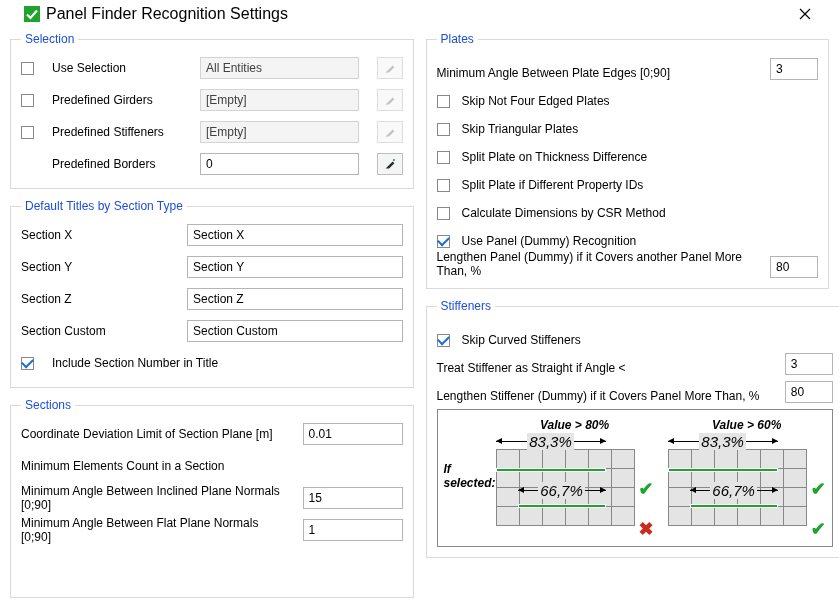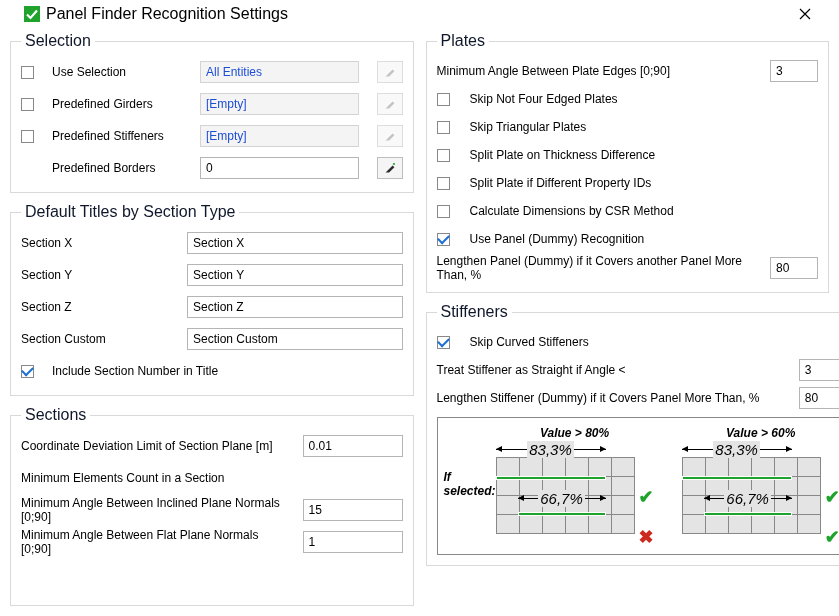--- a/index.html
+++ b/index.html
@@ -39,22 +39,22 @@
     gap: 12px;
   }
   .col { flex: 1; min-width: 0; }
   fieldset {
     border: 1px solid #d9d9d9;
     margin: 0 0 10px 0;
     padding: 8px 10px 10px 10px;
   }
   legend {
     padding: 0 4px;
-    color: #0f172a;
-    font-size: 16px;
+    color: #1d4ed8;
+    font-size: 12px;
   }
   .row {
     display: flex;
     align-items: center;
     min-height: 28px;
     gap: 18px;
   }
   .row + .row { margin-top: 4px; }
   .chk {
     width: 13px; height: 13px;
@@ -76,51 +76,51 @@
     border: 1px solid #b5b5b5;
     background: #fff;
     height: 22px;
     padding: 0 5px;
     display: flex;
     align-items: center;
     font-size: 12px;
   }
   .field.disabled {
     background: #f4f4f4;
-    color: #1d4ed8;
+    color: #404040;
     border-color: #d4d4d4;
   }
   .flex1 { flex: 1; min-width: 0; }
   .picker {
     width: 26px; height: 22px;
     border: 1px solid #bdbdbd;
     background: #f5f5f5;
     display:flex; align-items:center; justify-content:center;
     flex: 0 0 auto;
   }
   .picker.disabled { opacity: 0.5; }
   .picker svg { width: 14px; height: 14px; }
   .num-field { width: 80px; text-align: left; }
   .right-num { margin-left: auto; width: 48px; }
-  .plates-row { display:flex; align-items:center; min-height:26px; gap:20px; }
+  .plates-row { display:flex; align-items:flex-end; min-height:26px; gap:12px; }
   .plates-row + .plates-row { margin-top: 2px; }
   .plates-label { flex: 1; }
   .btn-row {
     display:flex; justify-content:flex-end; gap:8px;
     padding: 8px 12px;
   }
   
   .diagram {
     border: 1px solid #888;
     padding: 8px 6px;
     margin-top: 6px;
     display:flex; flex-direction:row; align-items:center;
   }
   .dhead { font-style: italic; font-weight: bold; margin-bottom:4px; }
-  .dcols { display:flex; gap:28px; align-items:center; }
+  .dcols { display:flex; gap:14px; align-items:center; }
   .dcol { display:flex; flex-direction:column; align-items:center; }
   .dval { font-style: italic; font-weight:bold; margin-bottom:2px; }
   .dim {
     position:relative;
     height:14px;
     display:flex; align-items:center; justify-content:center;
     font-style: italic; font-size:15px;
     margin: 0 0 1px 0;
   }
   .dim::before {

